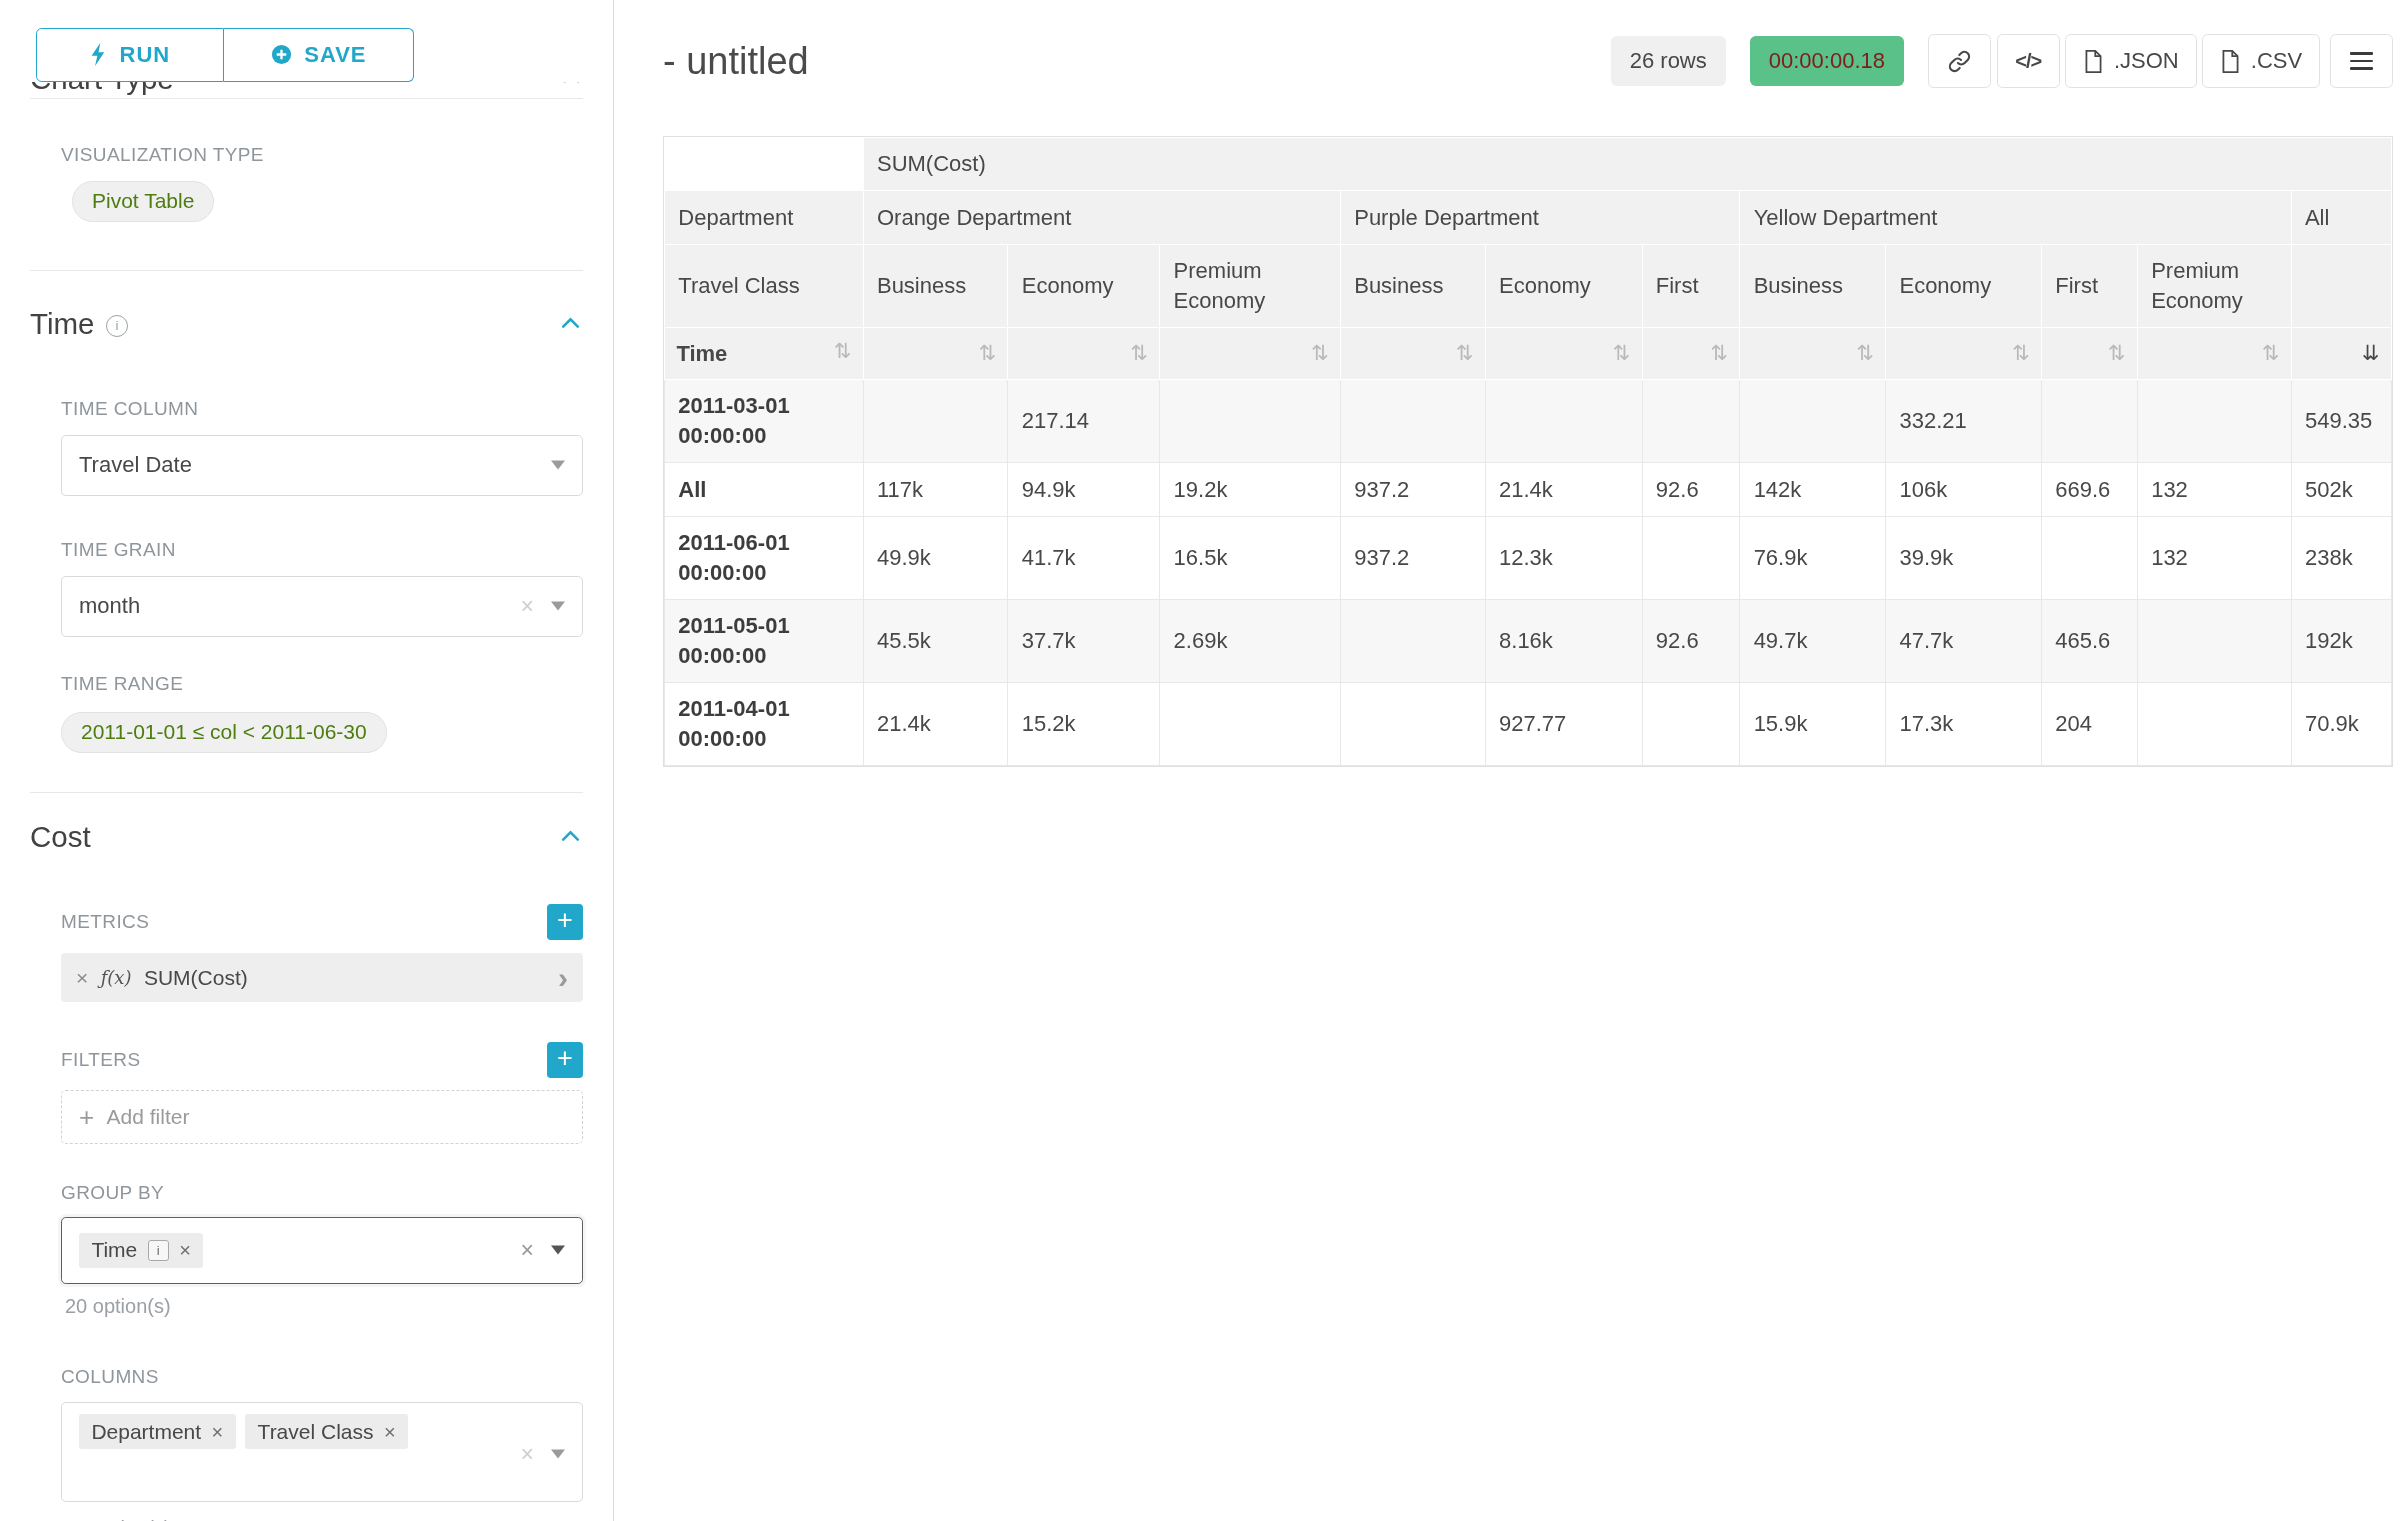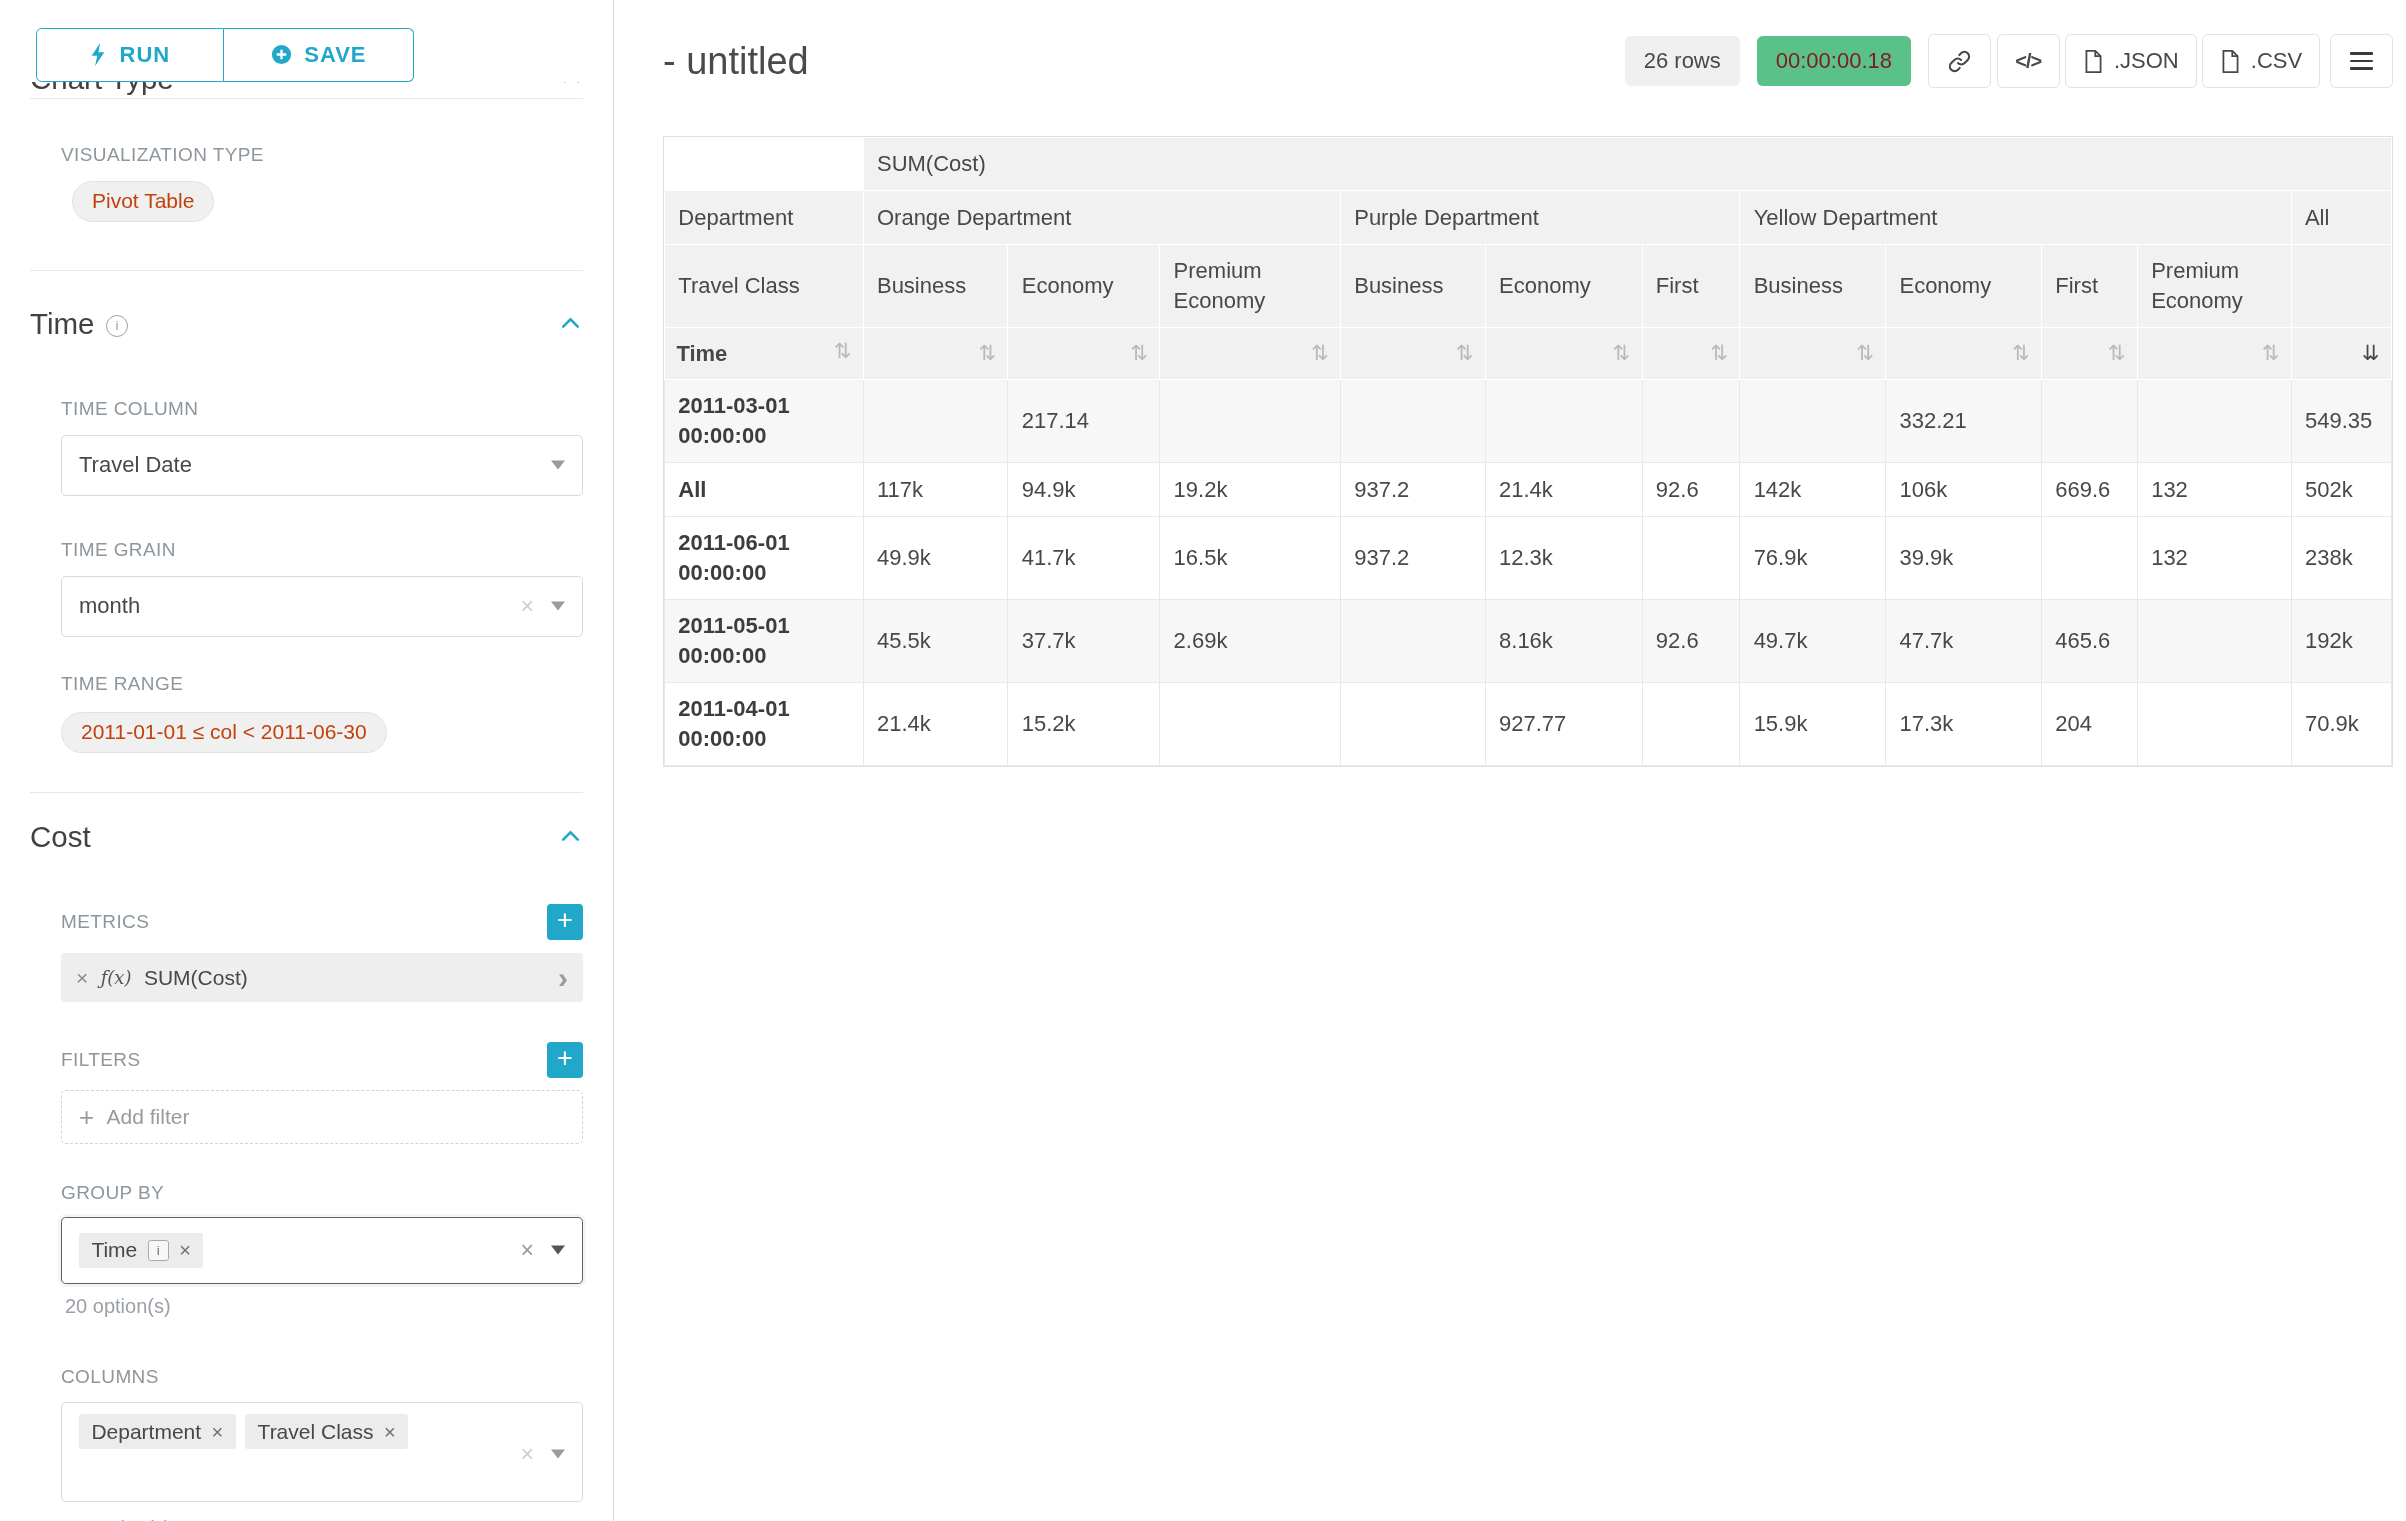--- a/index.html
+++ b/index.html
@@ -23,21 +23,21 @@
   .divider{border-top:1px solid #e8e8e8}
   .div2{margin-top:48px}.div3{margin-top:39px}
   .sec-time{margin-top:34px}.sec-query{margin-top:25px}
   .info-circle{width:22px;height:22px;border:1.4px solid #9aa2a8;border-radius:50%;
     display:inline-flex;align-items:center;justify-content:center;font-size:13.3px;color:#9aa2a8;
     margin-left:11.4px;margin-top:3.8px}
   .control-label{font-size:19px;font-weight:400;color:#8e969c;margin-left:31px;letter-spacing:0.4px}
   .lbl-viz{margin-top:45px}.lbl-timecol{margin-top:55px}.lbl-grain{margin-top:43px}
   .lbl-range{margin-top:36px}.lbl-groupby{margin-top:38px}.lbl-columns{margin-top:48px}
   .pill{display:inline-flex;align-items:center;background:#f0f0f0;border:1px solid #e2e2e2;
-    border-radius:21px;padding:7.6px 19px;font-size:21px;color:#c2410c;width:fit-content;cursor:pointer}
+    border-radius:21px;padding:7.6px 19px;font-size:21px;color:#4d7c0f;width:fit-content;cursor:pointer}
   .pill-viz{margin-top:15px;margin-left:42px}
   .pill-range{margin-top:17px;margin-left:31px}
   .select{position:relative;margin-left:31px;height:61px;border:1px solid #d9d9d9;border-radius:4.8px;
     display:flex;align-items:center;padding:0 76px 0 17px;font-size:22px;color:#484848;background:#fff;cursor:pointer}
   .sel-timecol,.sel-grain{margin-top:15px}
   .select-suffix{position:absolute;right:17px;top:50%;transform:translateY(-50%);
     display:flex;align-items:center;gap:17px}
   .caret{width:0;height:0;border-left:7.6px solid transparent;border-right:7.6px solid transparent;
     border-top:9.5px solid #9b9b9b;display:inline-block}
   .caret.dark{border-top-color:#555}
@@ -66,21 +66,21 @@
   .add-filter{margin-left:31px;margin-top:11.4px;height:54px;border:1px dashed #d2d2d2;border-radius:4.8px;
     display:flex;align-items:center;gap:12.4px;padding:0 17px;color:#9a9a9a;font-size:21px;cursor:pointer}
   .add-plus{font-size:26px;color:#9a9a9a;line-height:1}
   .hint{margin-left:35px;color:#9aa0a6;font-size:20px}
   .hint-gb{margin-top:11.4px}.hint-cols{margin-top:15px}
 
   
   main{flex:1;padding:34px 13.3px 0 49px;overflow:hidden}
   .main-header{display:flex;align-items:center}
   .chart-title{font-size:38px;font-weight:400;color:#4a4a4a}
-  .header-right{margin-left:auto;display:flex;align-items:center;gap:17px}
+  .header-right{margin-left:auto;display:flex;align-items:center;gap:24px}
   .badge{height:50px;display:inline-flex;align-items:center;padding:0 19px;border-radius:5.7px;font-size:22px}
   .badge-rows{background:#f0f0f0;color:#484848}
   .badge-timer{background:#5ac189;color:#7f1d1d}
   .tool-group{display:flex;gap:5.7px}
   .tool-btn{height:54px;border:1px solid #e1e1e1;background:#fff;border-radius:5.7px;
     display:inline-flex;align-items:center;gap:9.5px;padding:0 17px;font-size:22px;color:#484848;
     cursor:pointer;font-family:inherit}
   .tool-btn.icon-only{width:63px;justify-content:center;padding:0}
   .code-glyph{font-weight:700;font-size:20px;letter-spacing:-1px}
   .menu-btn{margin-left:3.8px}

